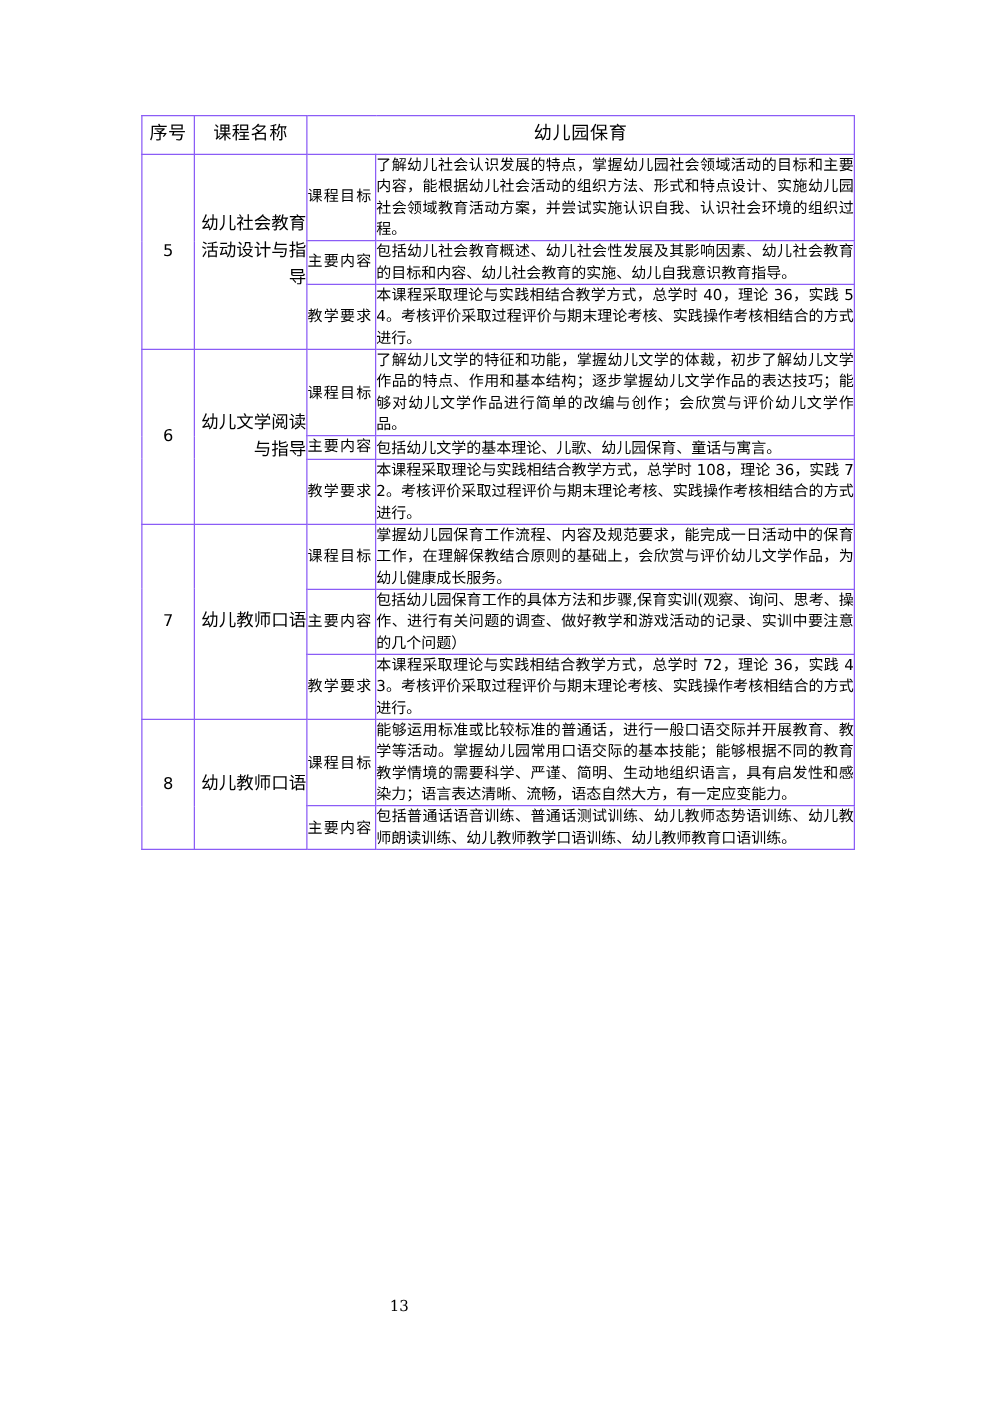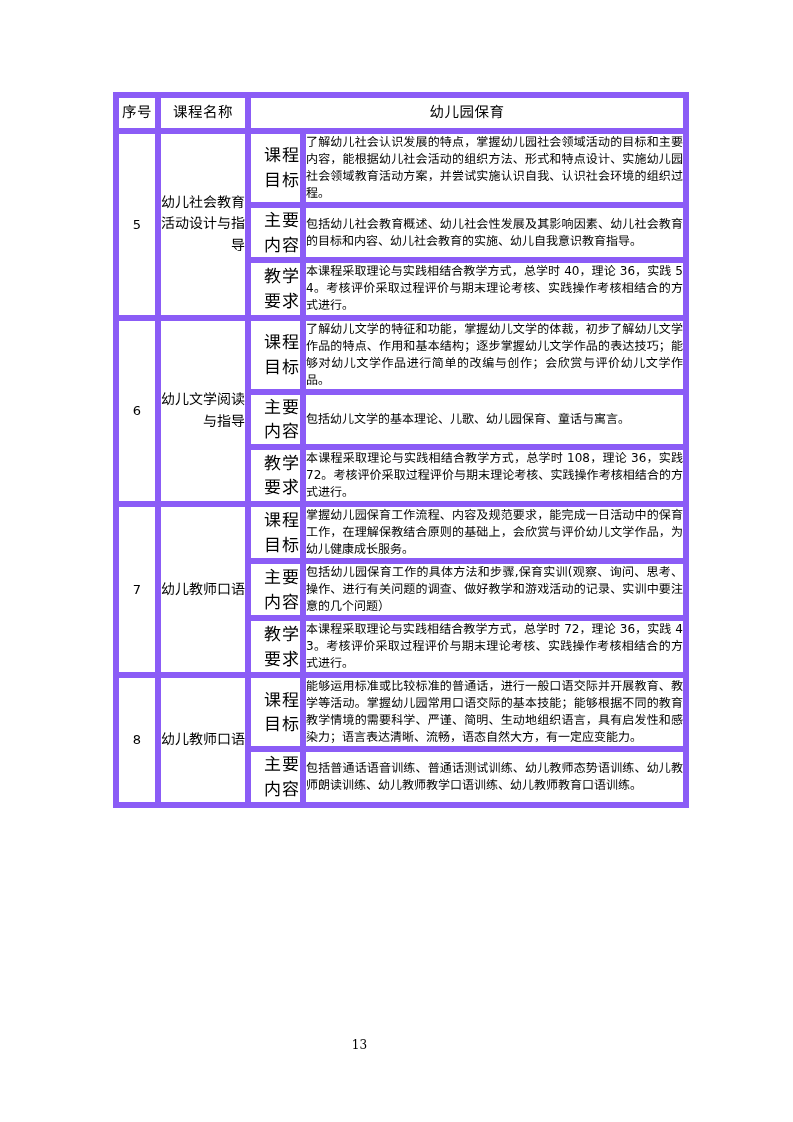--- a/index.html
+++ b/index.html
@@ -35,21 +35,21 @@
 
   table.course-table {
     border-collapse: collapse;
     table-layout: fixed;
     width: 570px;
     border: 1.6px solid #000;
   }
 
   table.course-table td,
   table.course-table th {
-    border: 6px solid #8b5cf6;
+    border: 1px solid #8b5cf6;
     padding: 0;
     vertical-align: middle;
     font-weight: normal;
   }
 
   
   col.c-no      { width: 42px; }
   col.c-name    { width: 90px; }
   col.c-sub     { width: 55px; }
   col.c-body    { width: 383px; }
@@ -71,22 +71,22 @@
 
   .name-cell {
     text-align: right;
     font-size: 14px;
     line-height: 1.55;
     vertical-align: middle;
     padding: 0 3px;
   }
 
   .sub-cell {
-    text-align: right;
-    font-size: 17px;
+    text-align: left;
+    font-size: 12px;
     line-height: 1.45;
     vertical-align: middle;
     padding: 0 2px;
     letter-spacing: 1px;
   }
 
   .body-cell {
     text-align: justify;
     text-align-last: left;
     font-size: 12px;
@@ -98,21 +98,20 @@
 
   .page-number {
     position: absolute;
     left: 0;
     top: 1038px;
     width: 639px;
     text-align: center;
     font-size: 12px;
     font-family: "DejaVu Serif", "Liberation Serif", serif;
     color: #000;
-    margin-left: 40px;
   }
 </style>
 </head>
 <body>
 
 <div class="page">
 
   <div class="table-wrap">
     <table class="course-table">
       <colgroup>

